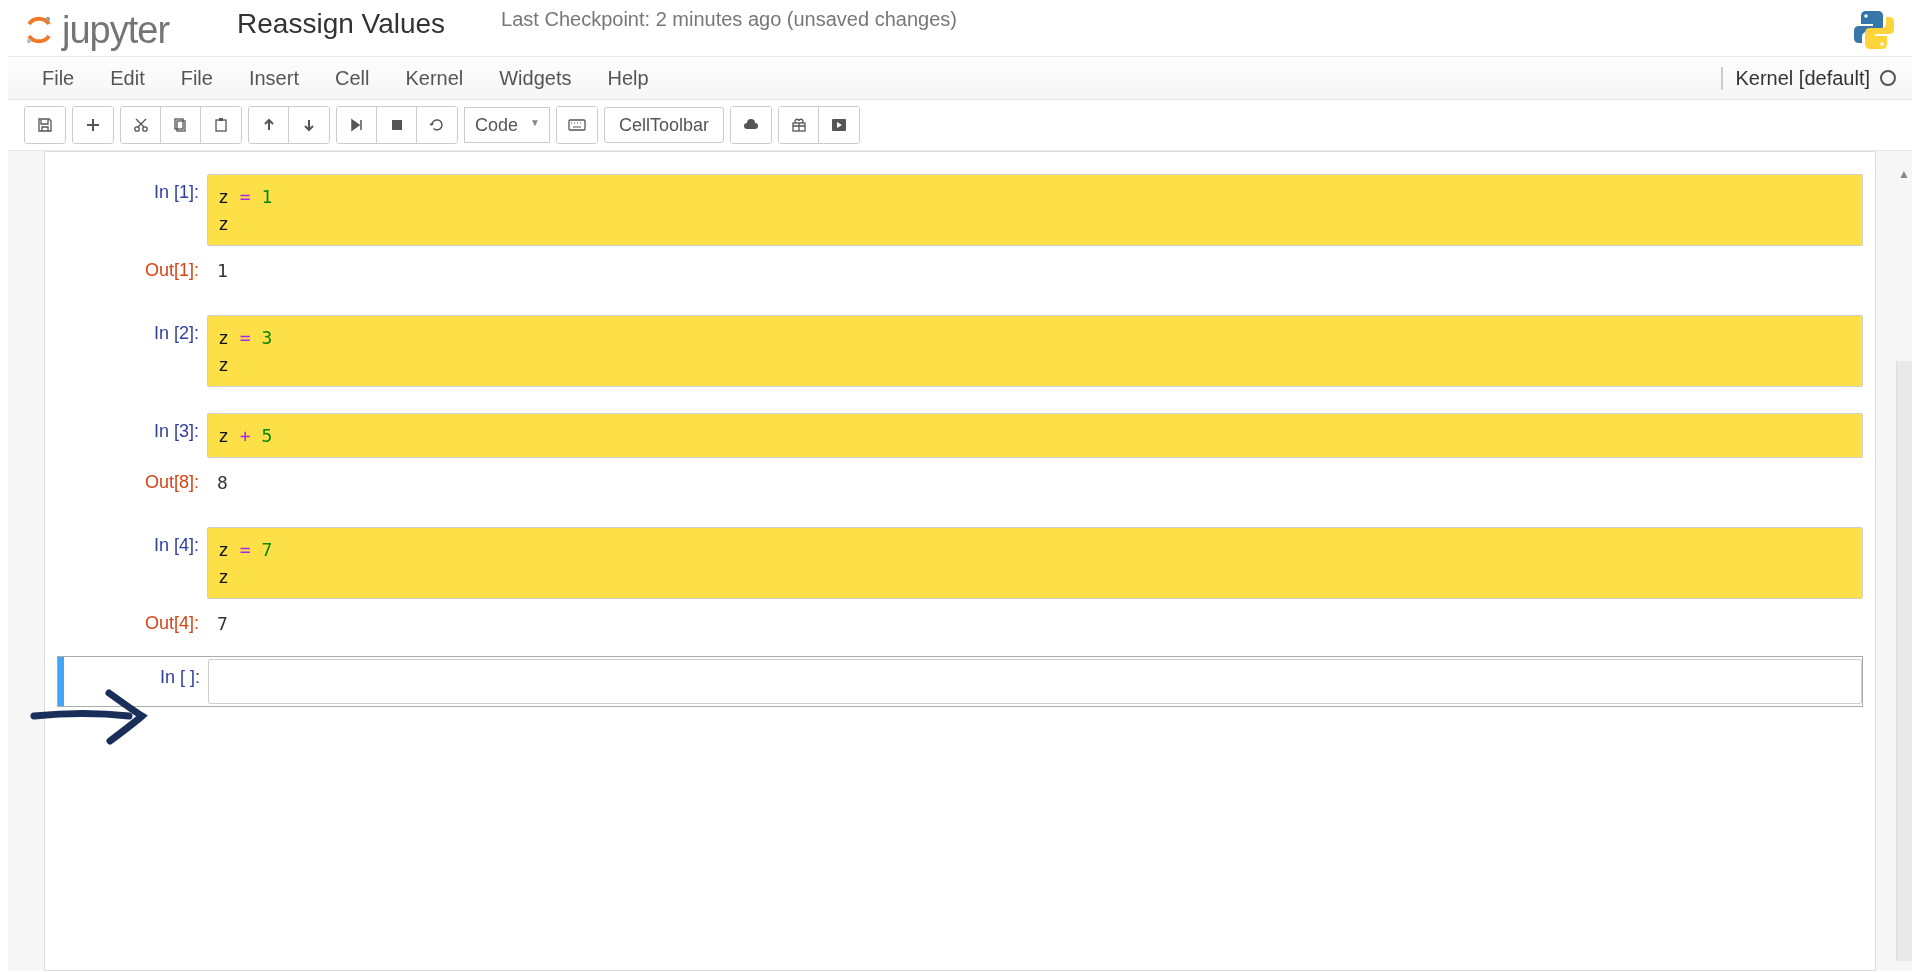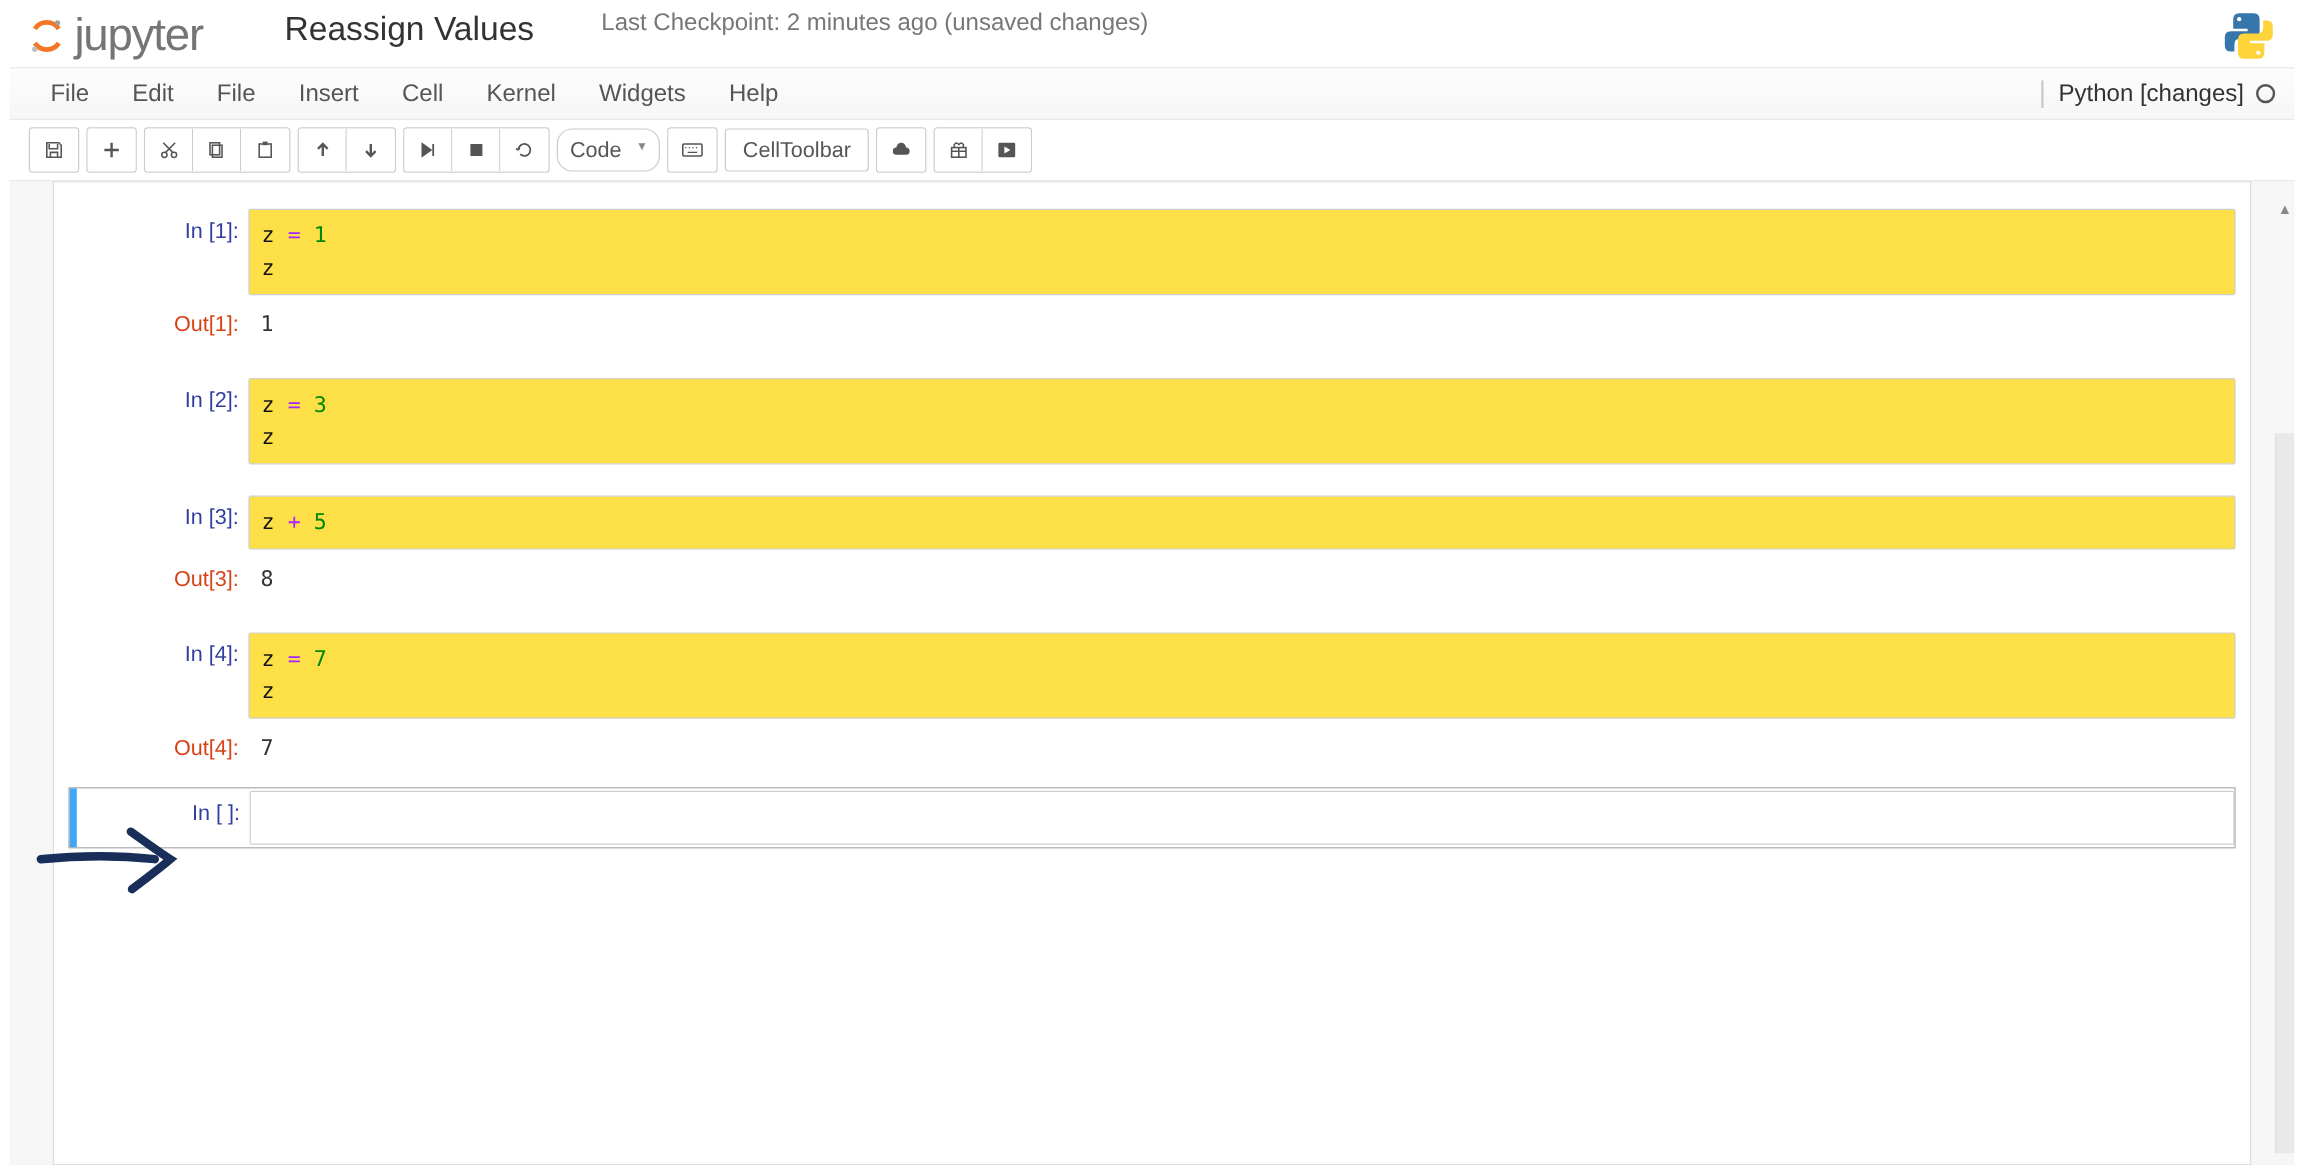--- a/index.html
+++ b/index.html
@@ -14,21 +14,21 @@
 .python-logo { margin-left: auto; width: 44px; height: 44px; }
 .menubar { border-top: 1px solid #e7e7e7; border-bottom: 1px solid #e7e7e7; display: flex; align-items: center; padding: 0 16px; background: linear-gradient(#fdfdfd,#f6f6f6); height: 44px; }
 .menu-item { font-size: 20px; color: #555; padding: 8px 18px; cursor: pointer; }
 .kernel-ind { margin-left: auto; display: flex; align-items: center; gap:10px;}
 .kernel-name { font-size: 20px; color: #333; border-left: 2px solid #ccc; padding-left: 12px;}
 .kernel-circle { width: 16px; height: 16px; border: 2px solid #555; border-radius: 50%; }
 .toolbar { display: flex; align-items: center; padding: 6px 16px; gap: 6px; border-bottom: 1px solid #e7e7e7; }
 .tb-group { display: flex; border: 1px solid #ccc; border-radius: 3px; overflow: hidden; background:#fff;}
 .tb-btn { width: 40px; height: 36px; display: flex; align-items: center; justify-content: center; cursor: pointer; border-right: 1px solid #ccc; background:#fff; color:#555;}
 .tb-btn:last-child { border-right: none; }
-.cell-select { height: 36px; border: 1px solid #ccc; border-radius: 13px; padding: 0 30px 0 10px; font-size: 18px; color: #555; background:#fff; appearance:none; position:relative;}
+.cell-select { height: 36px; border: 1px solid #ccc; border-radius: 0; padding: 0 30px 0 10px; font-size: 18px; color: #555; background:#fff; appearance:none; position:relative;}
 .select-wrap { position: relative; display:inline-block;}
 .select-wrap::after { content:"▼"; position:absolute; right:10px; top:10px; font-size:10px; color:#888; pointer-events:none;}
 .celltoolbar-label { height: 36px; border: 1px solid #ccc; border-radius: 3px; padding: 0 14px; font-size: 18px; color: #555; display:flex; align-items:center; background:#fff;}
 .notebook-area { background: #f6f6f6; padding: 0; margin:0; position:relative; height: 820px; overflow:hidden;}
 .nb-inner { background: #fff; margin: 0 36px; border: 1px solid #ddd; min-height: 100%; padding: 16px 12px 40px 12px; }
 .cell { display: flex; margin: 6px 0; }
 .prompt { width: 150px; text-align: right; padding: 8px 8px 0 0; font-family: Liberation Sans, sans-serif; font-size: 18px; flex-shrink:0;}
 .in-prompt { color: #303F9F; }
 .out-prompt { color: #D84315; }
 .code-box { flex: 1; border: 1px solid #cfcfcf; border-radius: 2px; background: #fde047; padding: 8px 10px; font-family: monospace; font-size: 18px; line-height: 1.5; white-space: pre; }
@@ -75,21 +75,21 @@
   <div class="menubar">
     <span class="menu-item">File</span>
     <span class="menu-item">Edit</span>
     <span class="menu-item">File</span>
     <span class="menu-item">Insert</span>
     <span class="menu-item">Cell</span>
     <span class="menu-item">Kernel</span>
     <span class="menu-item">Widgets</span>
     <span class="menu-item">Help</span>
     <div class="kernel-ind">
-      <span class="kernel-name">Python [changes]</span>
+      <span class="kernel-name">Kernel [default]</span>
       <span class="kernel-circle"></span>
     </div>
   </div>
 
   <div class="toolbar">
     <div class="tb-group">
       <div class="tb-btn">
           <span>
             <svg width="16" height="16" viewBox="0 0 16 16">
               <path d="M2 2h10l2 2v10H2z M4 3v4h7V3 M5 10h6v4H5z" fill="none" stroke="#555" stroke-width="1.3"></path>
@@ -236,21 +236,21 @@
         <div class="prompt in-prompt">In [2]:</div>
         <div class="code-box"><span class="tok-name">z</span> <span class="tok-op">=</span> <span class="tok-num">3</span>
 <span class="tok-name">z</span></div>
       </div>
 
       <div class="cell" style="margin-top:26px;">
         <div class="prompt in-prompt">In [3]:</div>
         <div class="code-box"><span class="tok-name">z</span> <span class="tok-op">+</span> <span class="tok-num">5</span></div>
       </div>
       <div class="cell">
-        <div class="prompt out-prompt">Out[3]:</div>
+        <div class="prompt out-prompt">Out[8]:</div>
         <div class="output-text">8</div>
       </div>
 
       <div class="cell" style="margin-top:26px;">
         <div class="prompt in-prompt">In [4]:</div>
         <div class="code-box"><span class="tok-name">z</span> <span class="tok-op">=</span> <span class="tok-num">7</span>
 <span class="tok-name">z</span></div>
       </div>
       <div class="cell">
         <div class="prompt out-prompt">Out[4]:</div>

